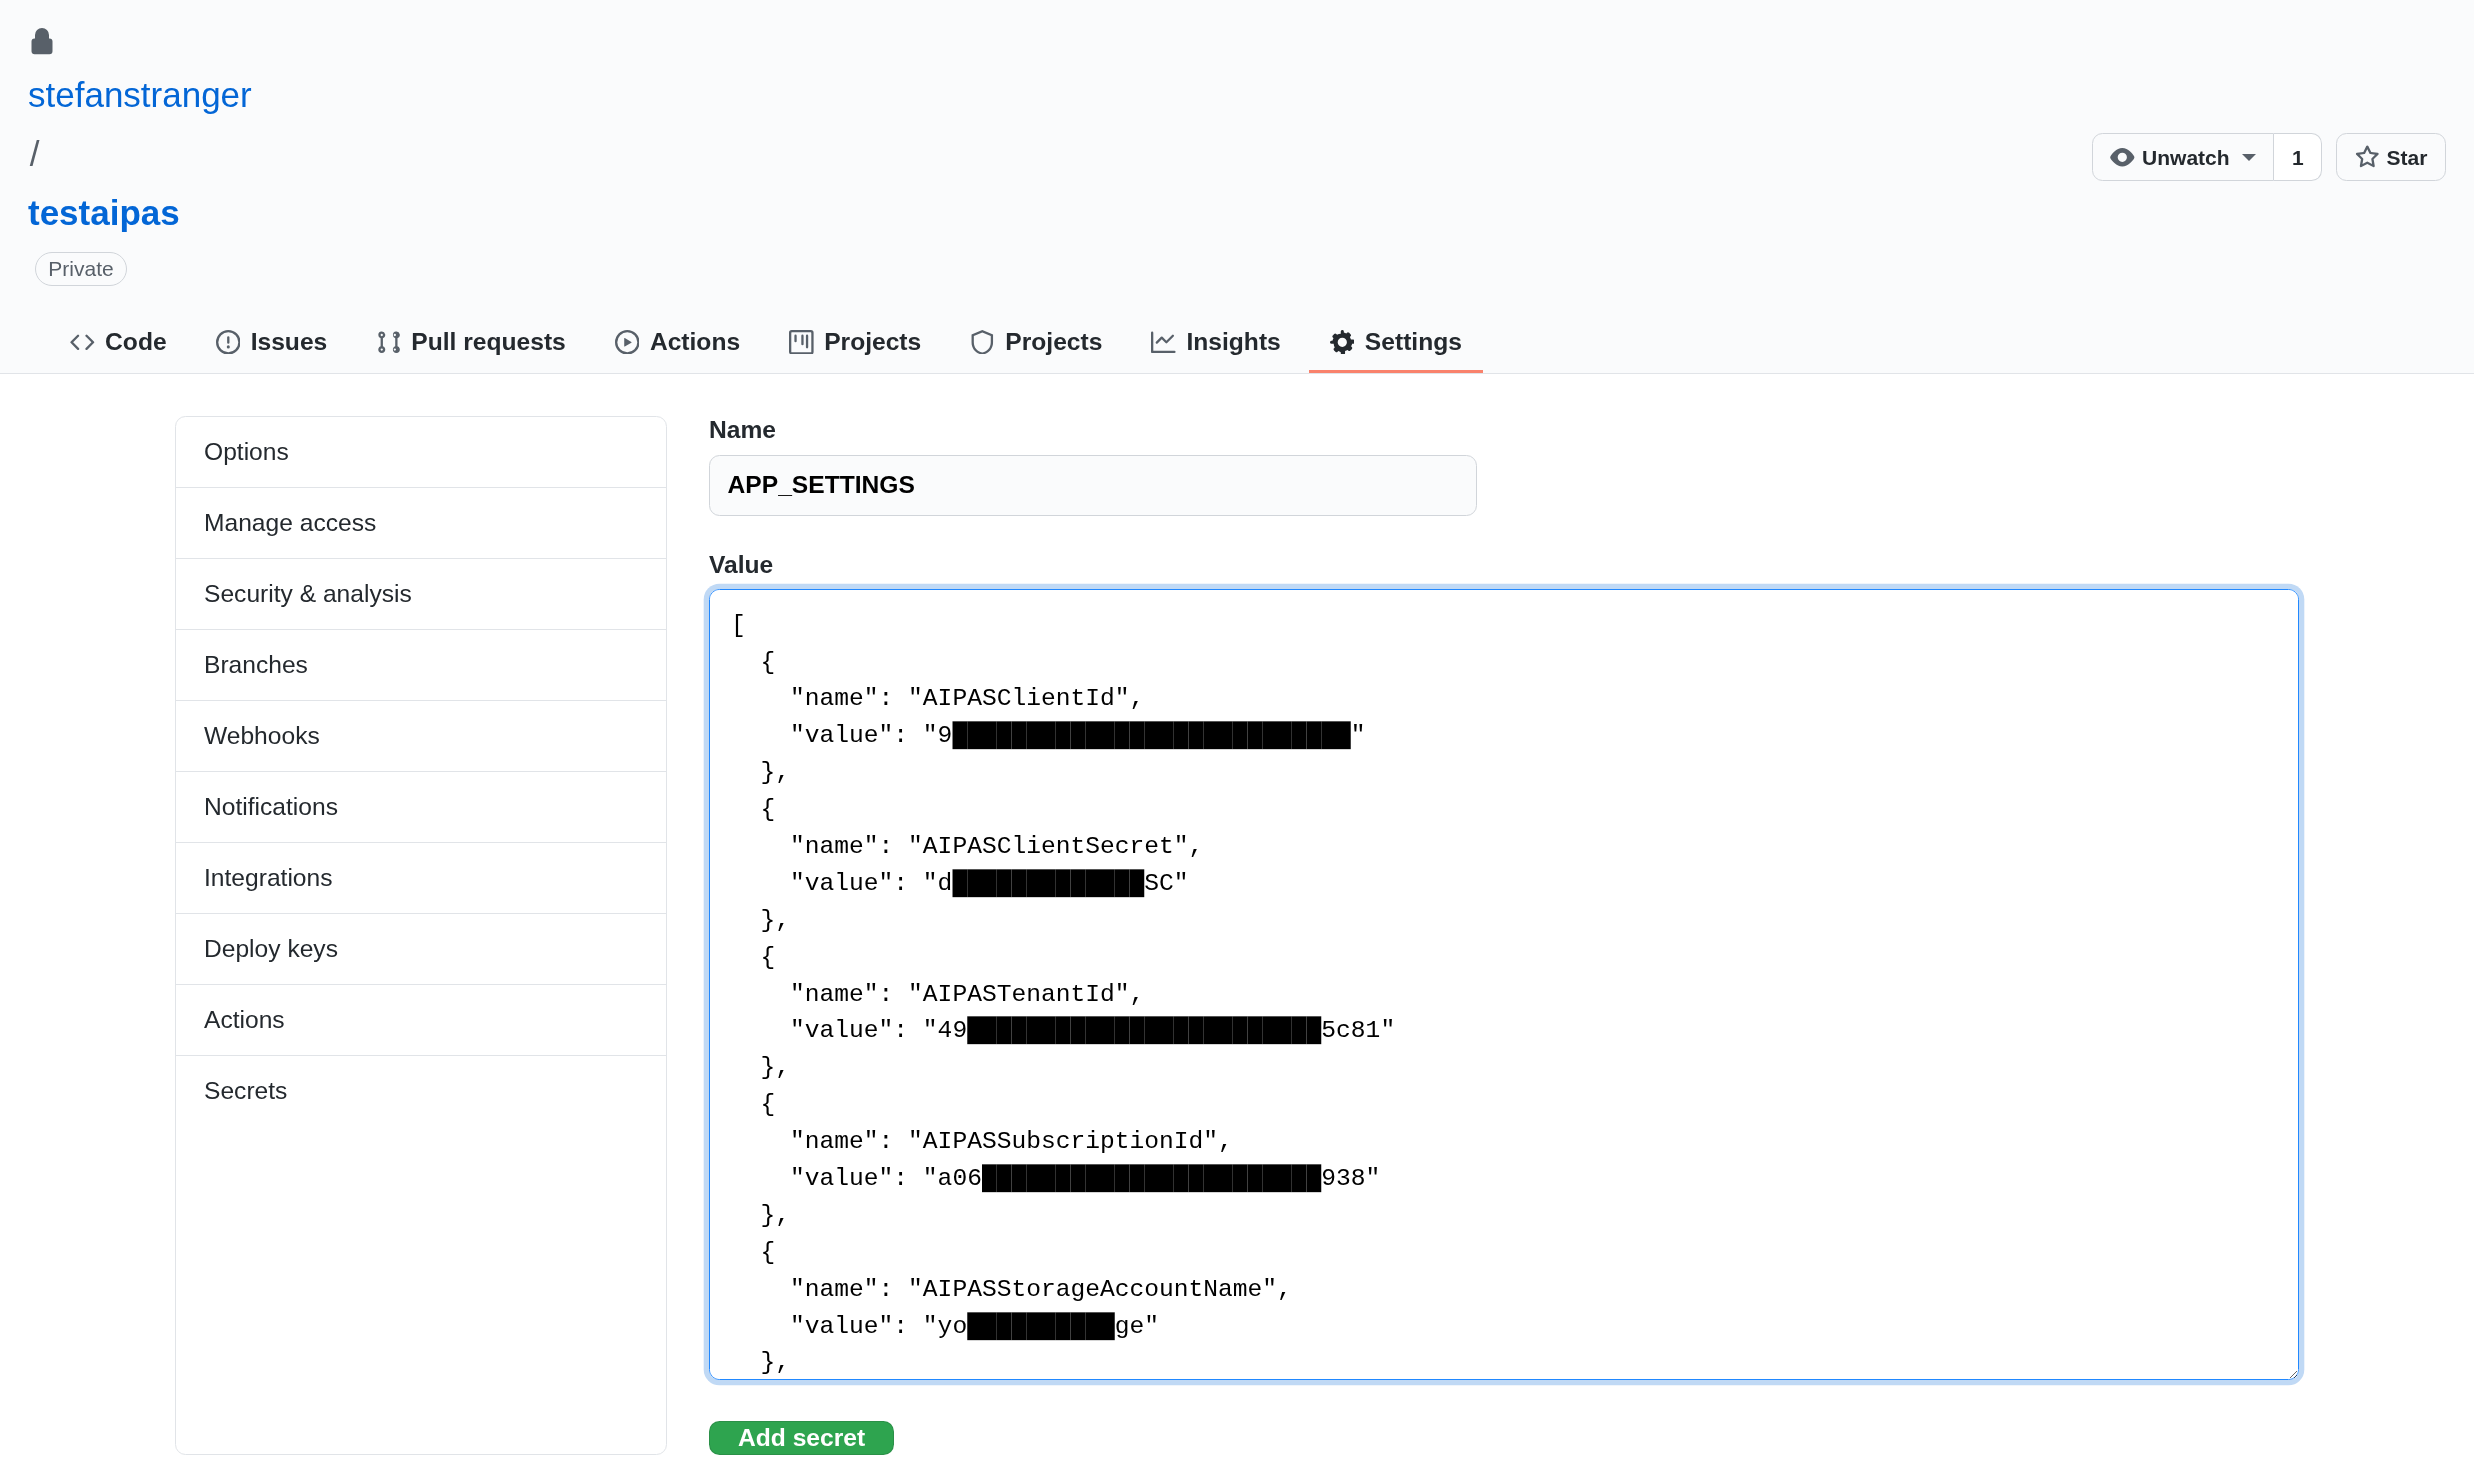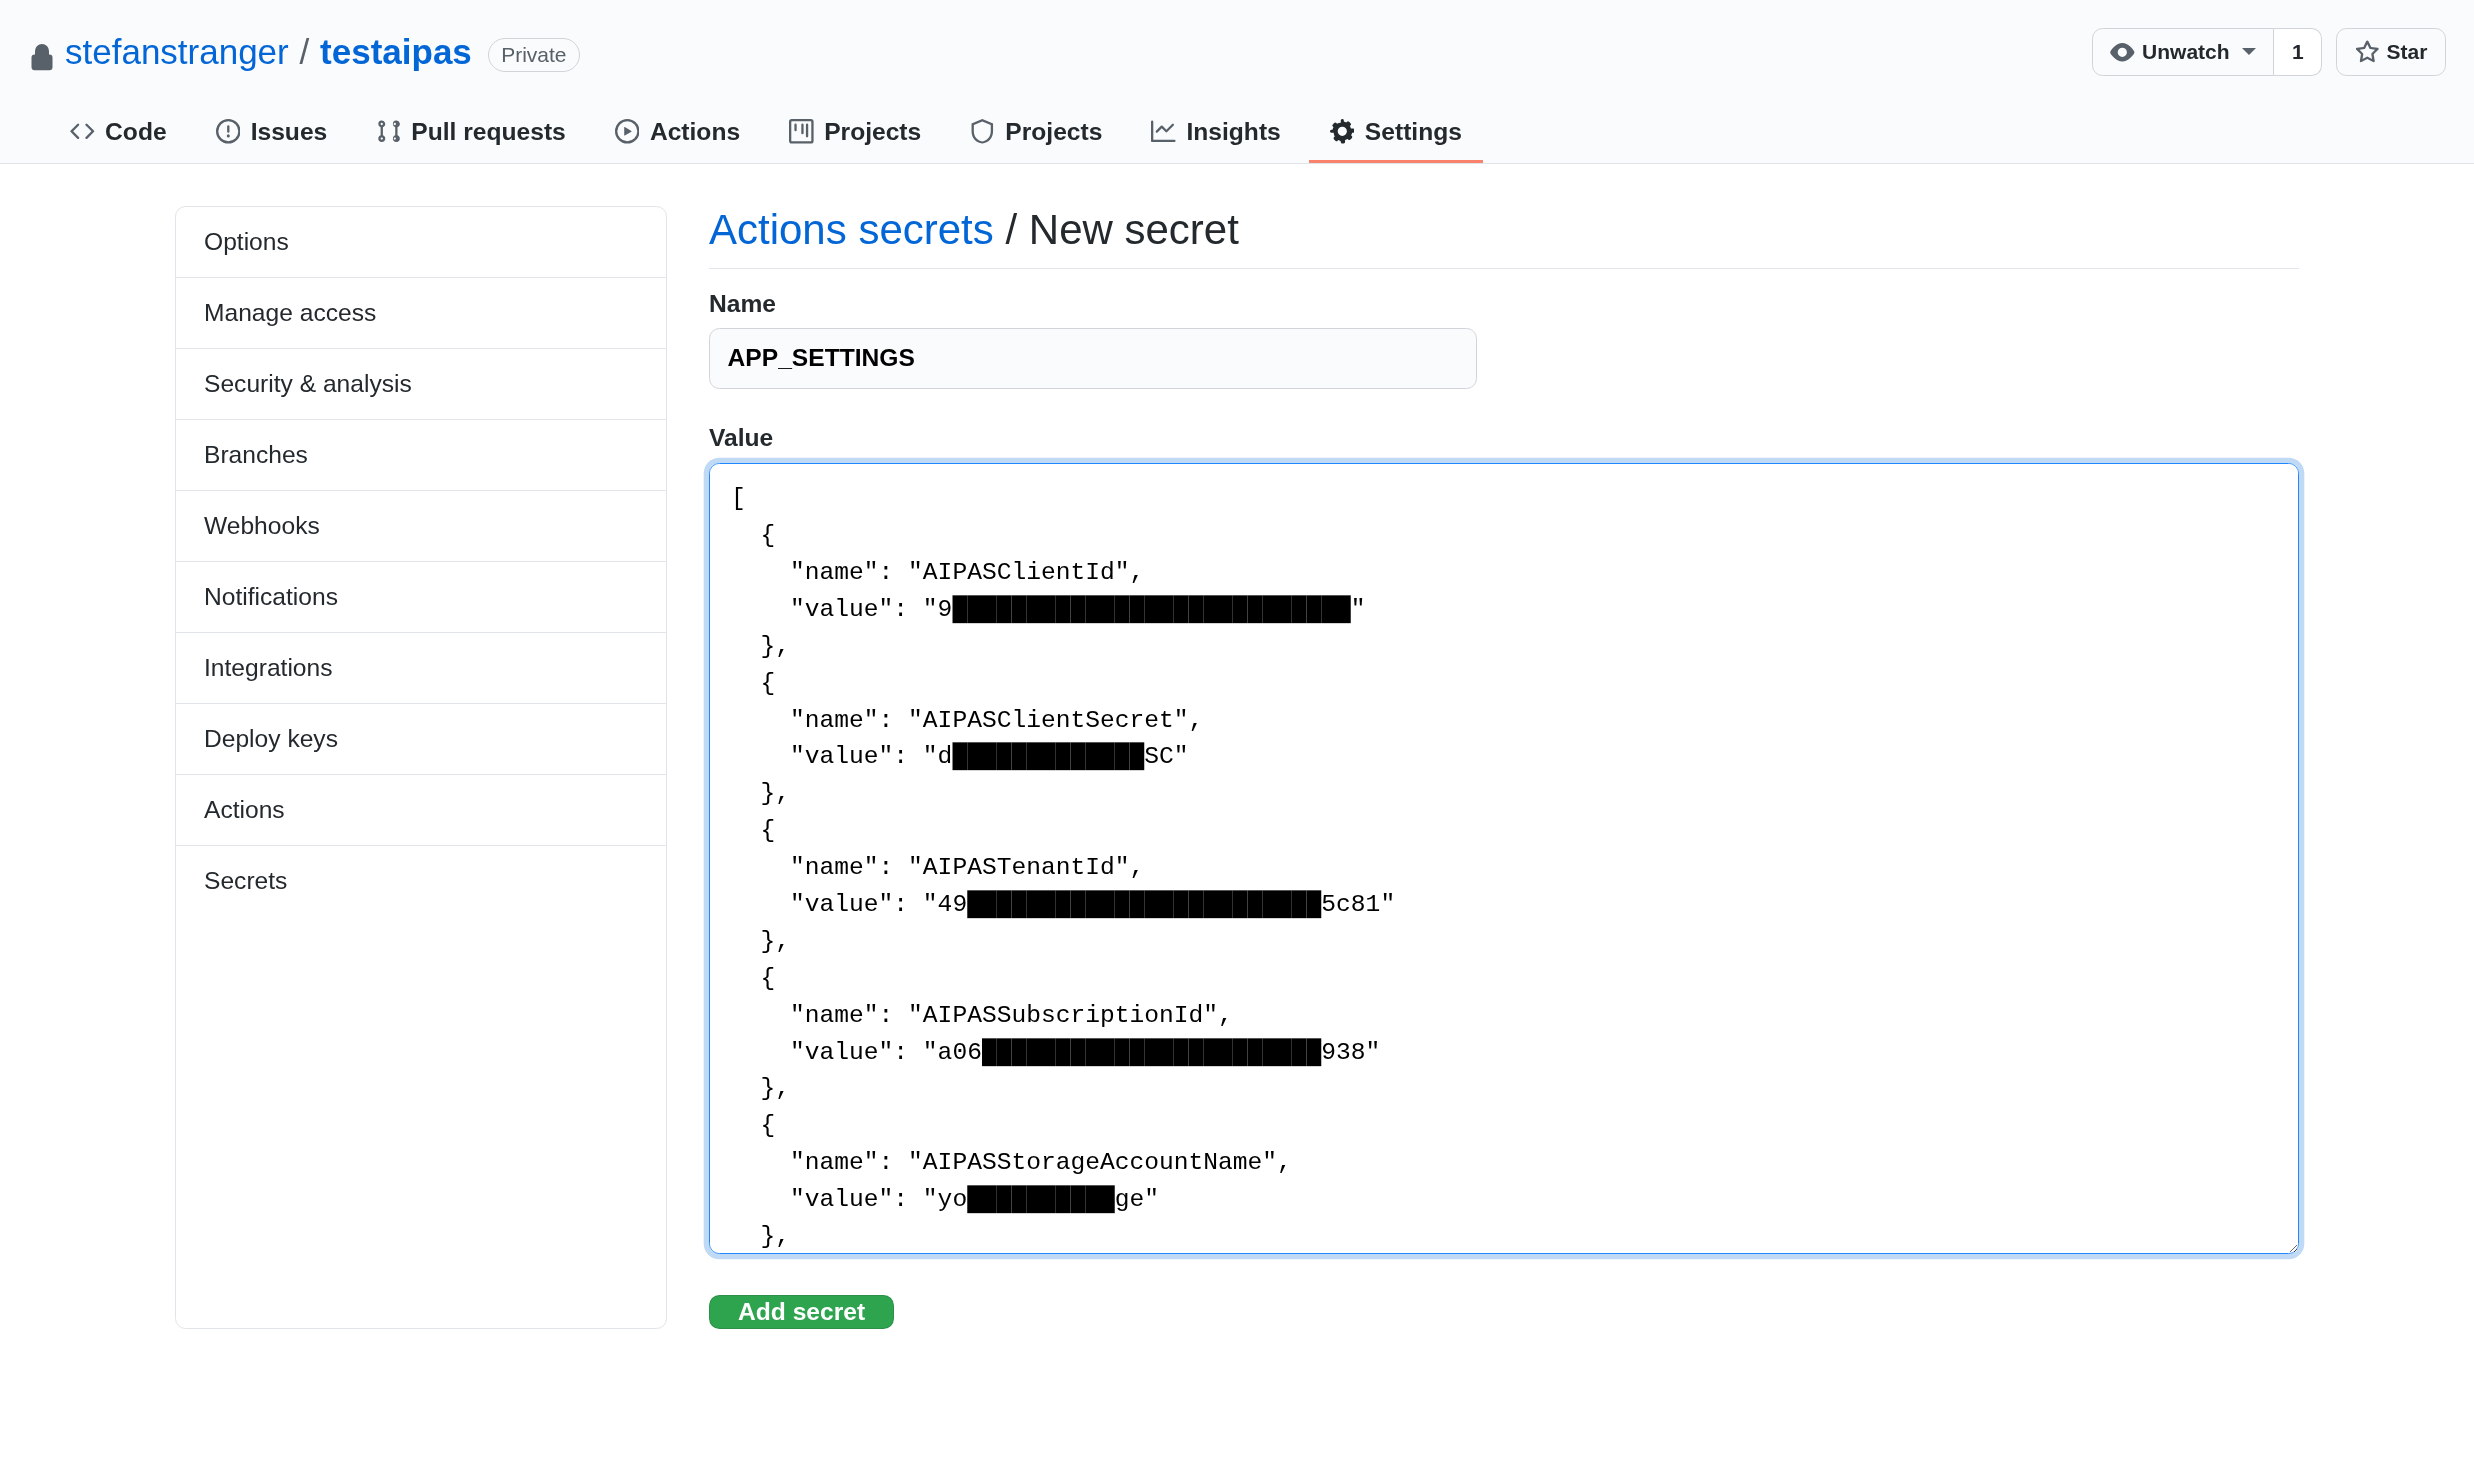--- a/index.html
+++ b/index.html
@@ -16,24 +16,25 @@
     border-bottom: 0.9px solid #e1e4e8;
   }
   .repo-title-row {
     display: flex;
     align-items: center;
     justify-content: space-between;
     margin-bottom: 28px;
   }
   .repo-title {
     display: flex;
-    align-items: flex-end;
-    gap: 9px;
+    align-items: flex-start;
+    gap: 19px;
     font-size: 35px;
     font-weight: 400;
+    flex-direction: column;
   }
   .repo-title a { color: #0366d6; text-decoration: none; }
   .repo-title .sep { color: #586069; margin: 0 1.8px; }
   .repo-title strong a { font-weight: 600; }
   .label-private {
     border: 0.9px solid #d1d5da;
     border-radius: 26px;
     padding: 0 12.3px;
     font-size: 21px;
     color: #586069;
@@ -294,25 +295,20 @@
     <a class="sidenav-item">Branches</a>
     <a class="sidenav-item">Webhooks</a>
     <a class="sidenav-item">Notifications</a>
     <a class="sidenav-item">Integrations</a>
     <a class="sidenav-item">Deploy keys</a>
     <a class="sidenav-item">Actions</a>
     <a class="sidenav-item">Secrets</a>
   </nav>
 
   <div class="main">
-    <div class="subhead">
-      <h2>
-        <a href="#">Actions secrets</a><span class="crumb-sep"> / </span><span>New secret</span>
-      </h2>
-    </div>
 
     <div class="form-group">
       <label class="form-label">Name</label>
       <input type="text" class="form-control" value="APP_SETTINGS" style="">
     </div>
 
     <div class="form-group">
       <label class="form-label">Value</label>
       <textarea class="form-textarea" style="">[
   {

